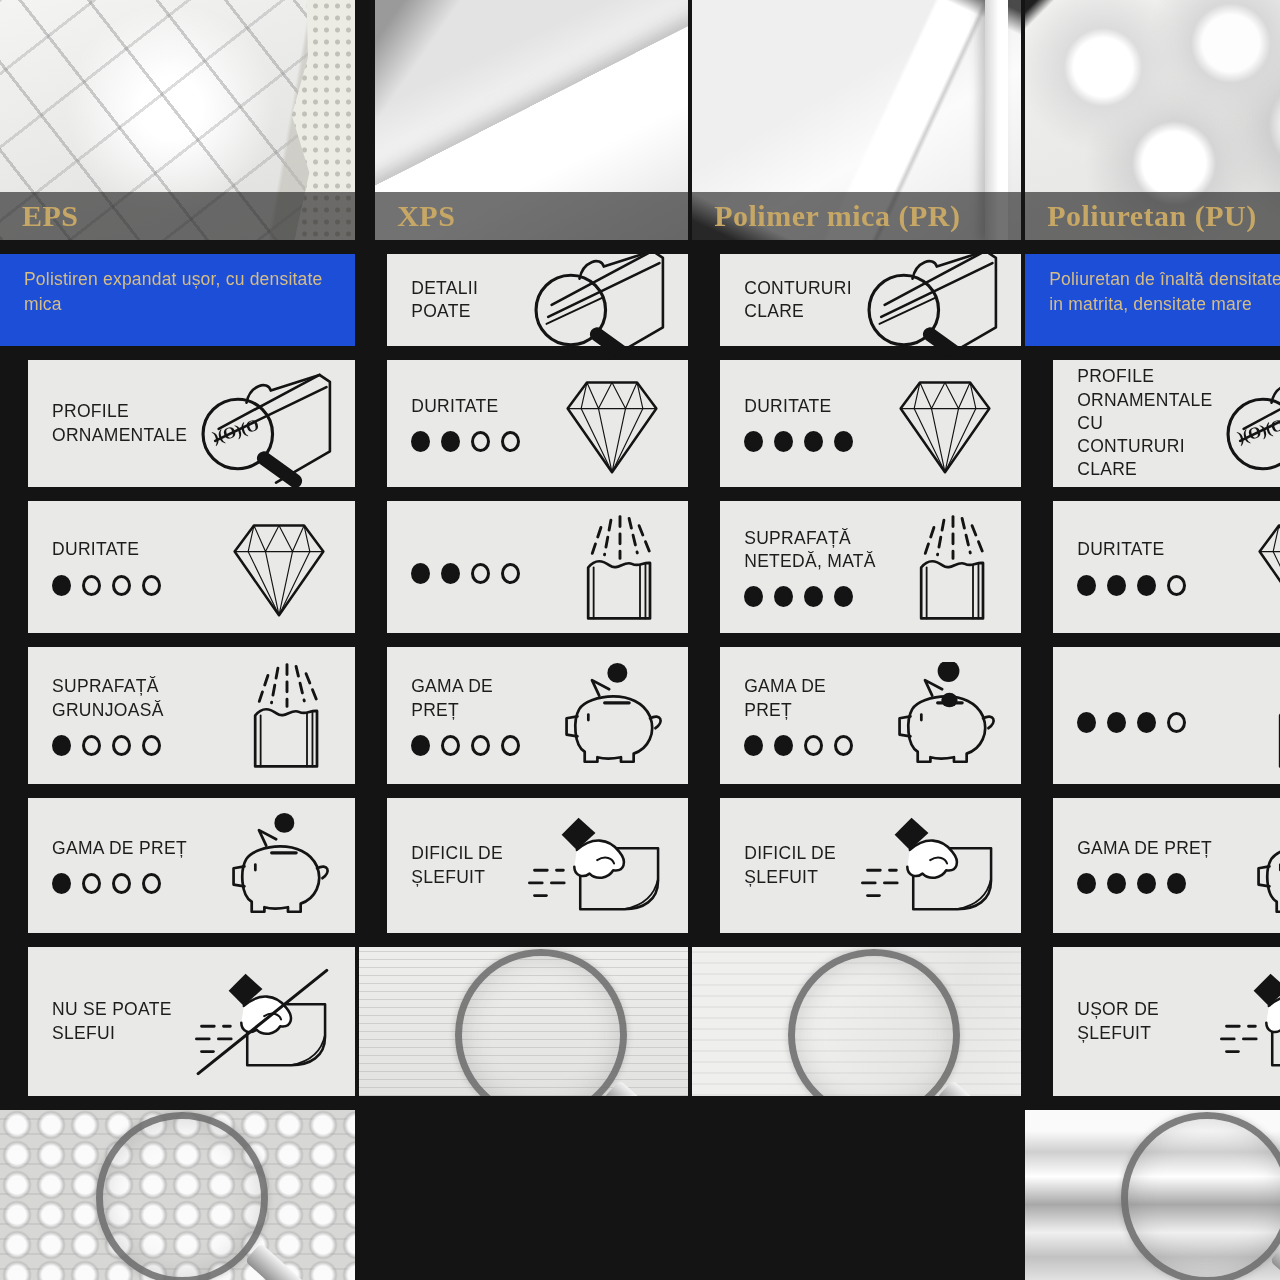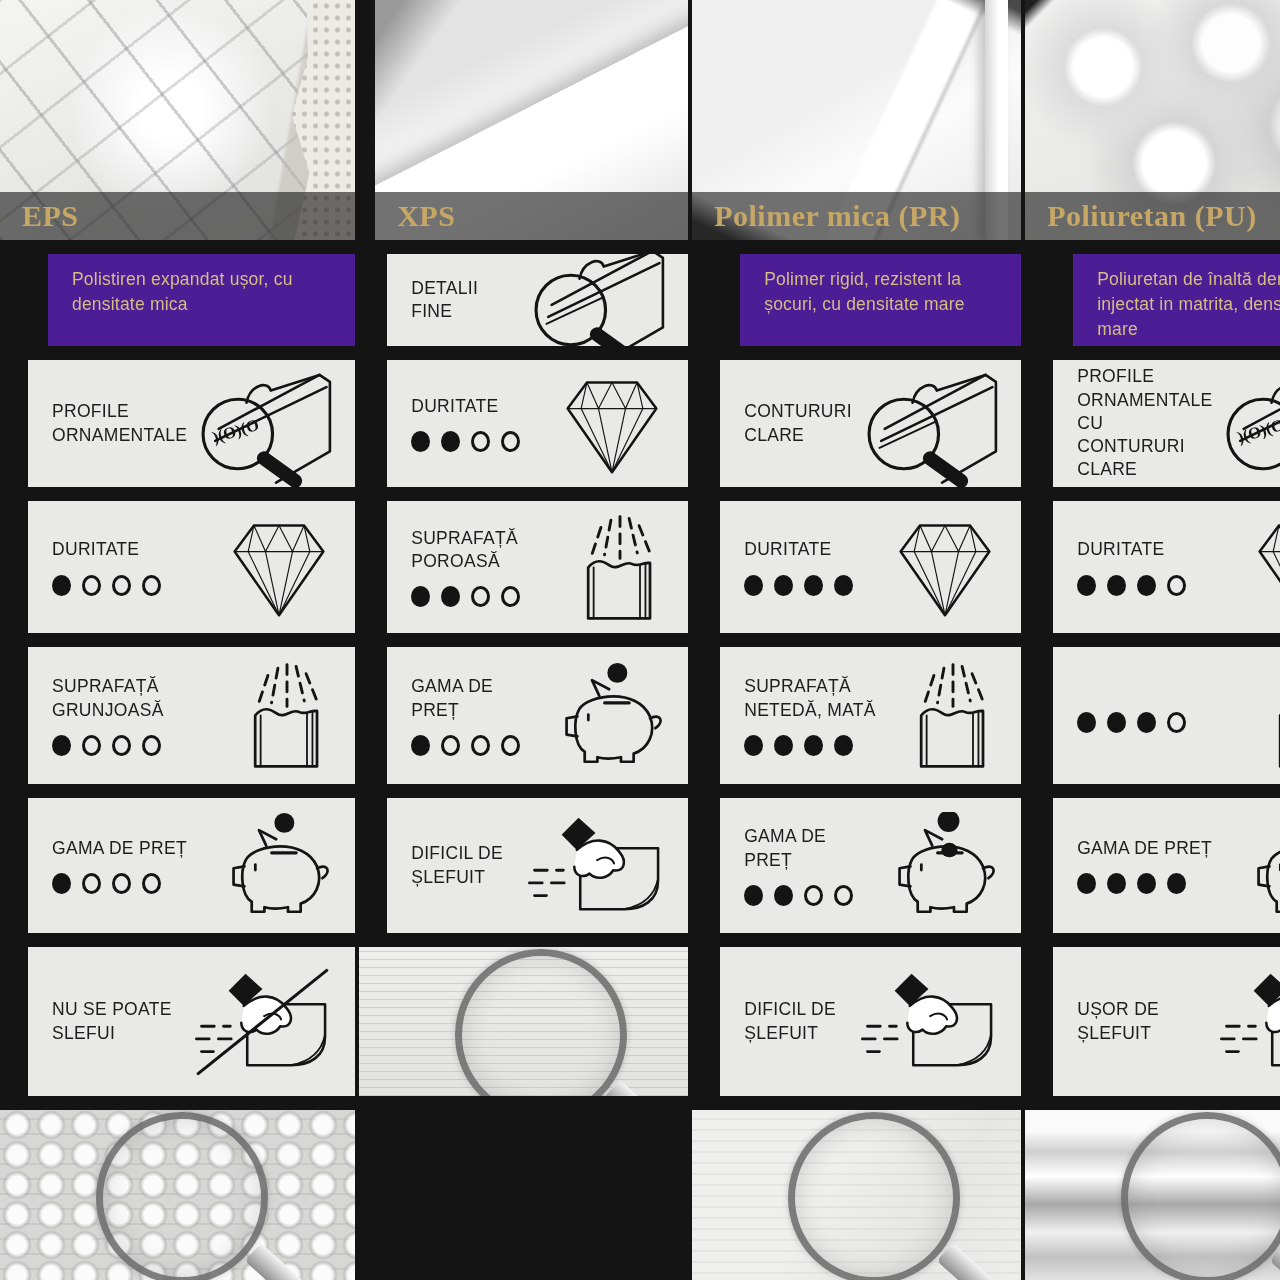--- a/index.html
+++ b/index.html
@@ -55,21 +55,21 @@
       linear-gradient(160deg,#f1f1f0,#e2e2e0);
   }
   .photo-pu::after{content:""; position:absolute; right:0; bottom:0; width:26%; height:46%;
       background:linear-gradient(300deg,#a89c63 0 28%, #c8bd8e 40%, rgba(0,0,0,0) 58%);}
   .title-band{position:absolute; left:0; bottom:0; width:100%; height:48px; z-index:3;
       background:rgba(28,28,28,.62); display:flex; align-items:center; padding-left:22px;}
   .title-band h2{font-family:"Liberation Serif","DejaVu Serif",serif; font-weight:700;
       font-size:30px; letter-spacing:.5px; color:var(--gold);}
 
   
-  .desc{background:#4c1d95; padding:13px 24px 12px 24px;margin-left:48px;}
+  .desc{background:#1d4ed8; padding:13px 24px 12px 24px;}
   .desc p{color:var(--gold-light); font-size:17.5px; line-height:1.42; letter-spacing:.2px;}
 
   
   .cell{background:var(--cell); display:flex; align-items:center; justify-content:space-between;
         padding:0 18px 0 24px;margin-left:28px;}
   .cell .left{max-width:182px;}
   .label{font-size:17.5px; line-height:1.33; color:var(--ink); letter-spacing:.3px; font-weight:500;}
   .dots{display:flex; gap:11px; margin-top:13px;}
   .dot{width:19px; height:21px; border-radius:50%; border:3px solid #141414; background:transparent;}
   .dot.filled{background:#141414;}
@@ -257,21 +257,21 @@
     </section>
 
     <section class="col">
       <header class="photo photo-xps">
         <div class="title-band">
           <h2>XPS</h2>
         </div>
       </header>
       <div class="cell">
         <div class="left">
-            <div class="label">DETALII FINE</div>
+            <div class="label">DETALII POATE</div>
           </div>
         <div class="iconbox">
             <svg width="148" height="126" viewBox="0 0 170 145">
               <use href="#i-mag-plain"></use>
             </svg>
           </div>
       </div>
       <div class="cell">
         <div class="left">
           <div class="label">DURITATE</div>
@@ -283,21 +283,20 @@
             </div>
         </div>
         <div class="iconbox">
             <svg width="116" height="108" viewBox="0 0 120 112">
               <use href="#i-diamond"></use>
             </svg>
           </div>
       </div>
       <div class="cell">
         <div class="left">
-          <div class="label">SUPRAFAȚĂ POROASĂ</div>
           <div class="dots">
               <span class="dot filled"></span>
               <span class="dot filled"></span>
               <span class="dot"></span>
               <span class="dot"></span>
             </div>
         </div>
         <div class="iconbox">
             <svg width="100" height="113" viewBox="0 0 110 124">
               <use href="#i-spray"></use>
@@ -336,23 +335,20 @@
         <div class="mag-handle"></div>
       </div>
     </section>
 
     <section class="col">
       <header class="photo photo-pr">
         <div class="title-band">
           <h2>Polimer mica (PR)</h2>
         </div>
       </header>
-      <div class="desc">
-        <p>Polimer rigid, rezistent la șocuri, cu densitate mare</p>
-      </div>
       <div class="cell">
         <div class="left">
             <div class="label">CONTURURI CLARE</div>
           </div>
         <div class="iconbox">
             <svg width="148" height="126" viewBox="0 0 170 145">
               <use href="#i-mag-plain"></use>
             </svg>
           </div>
       </div>

